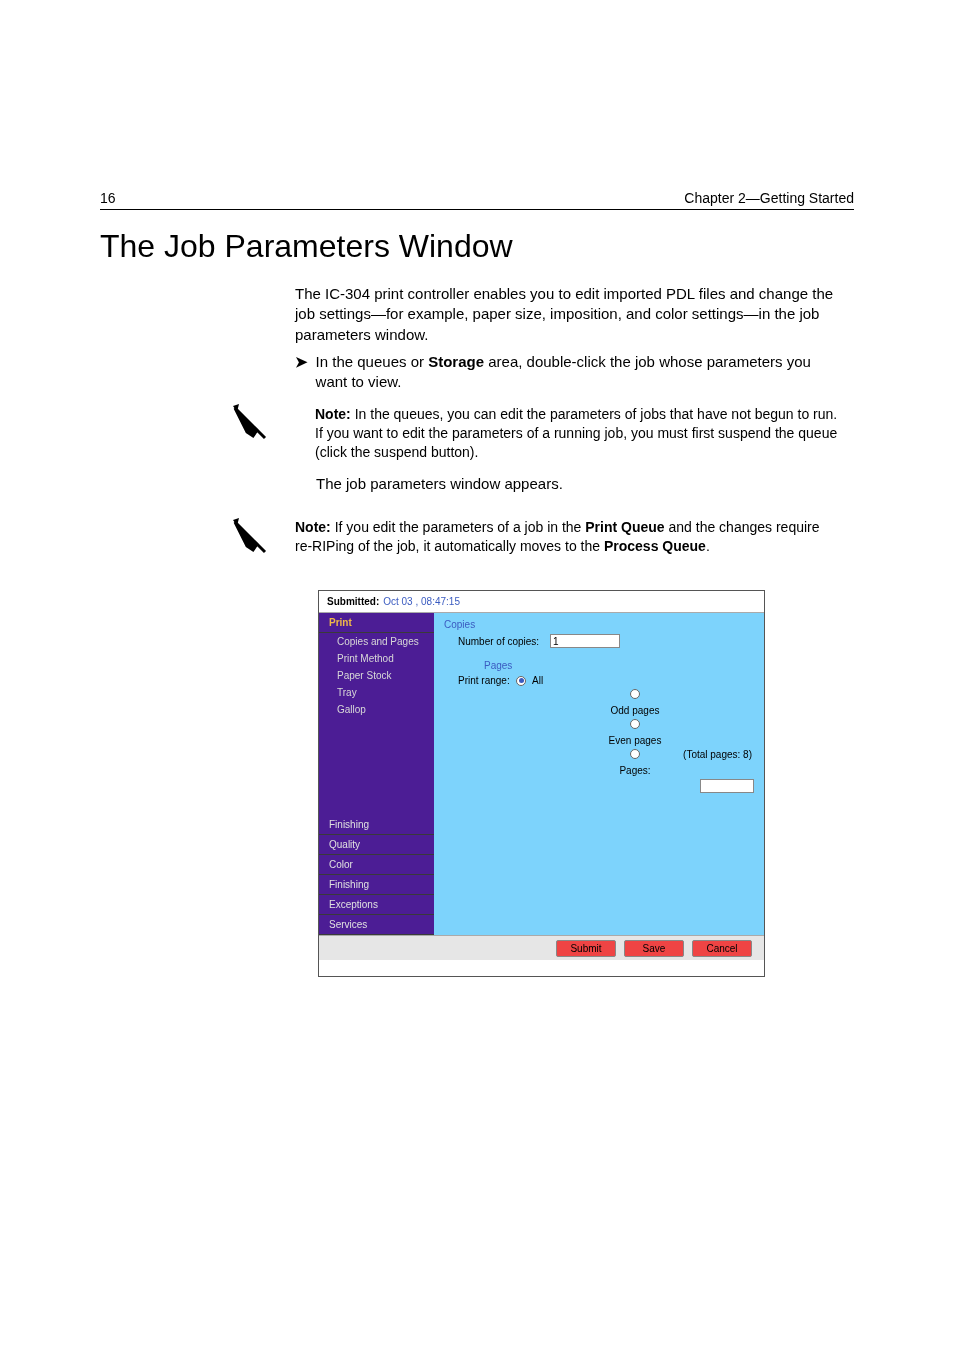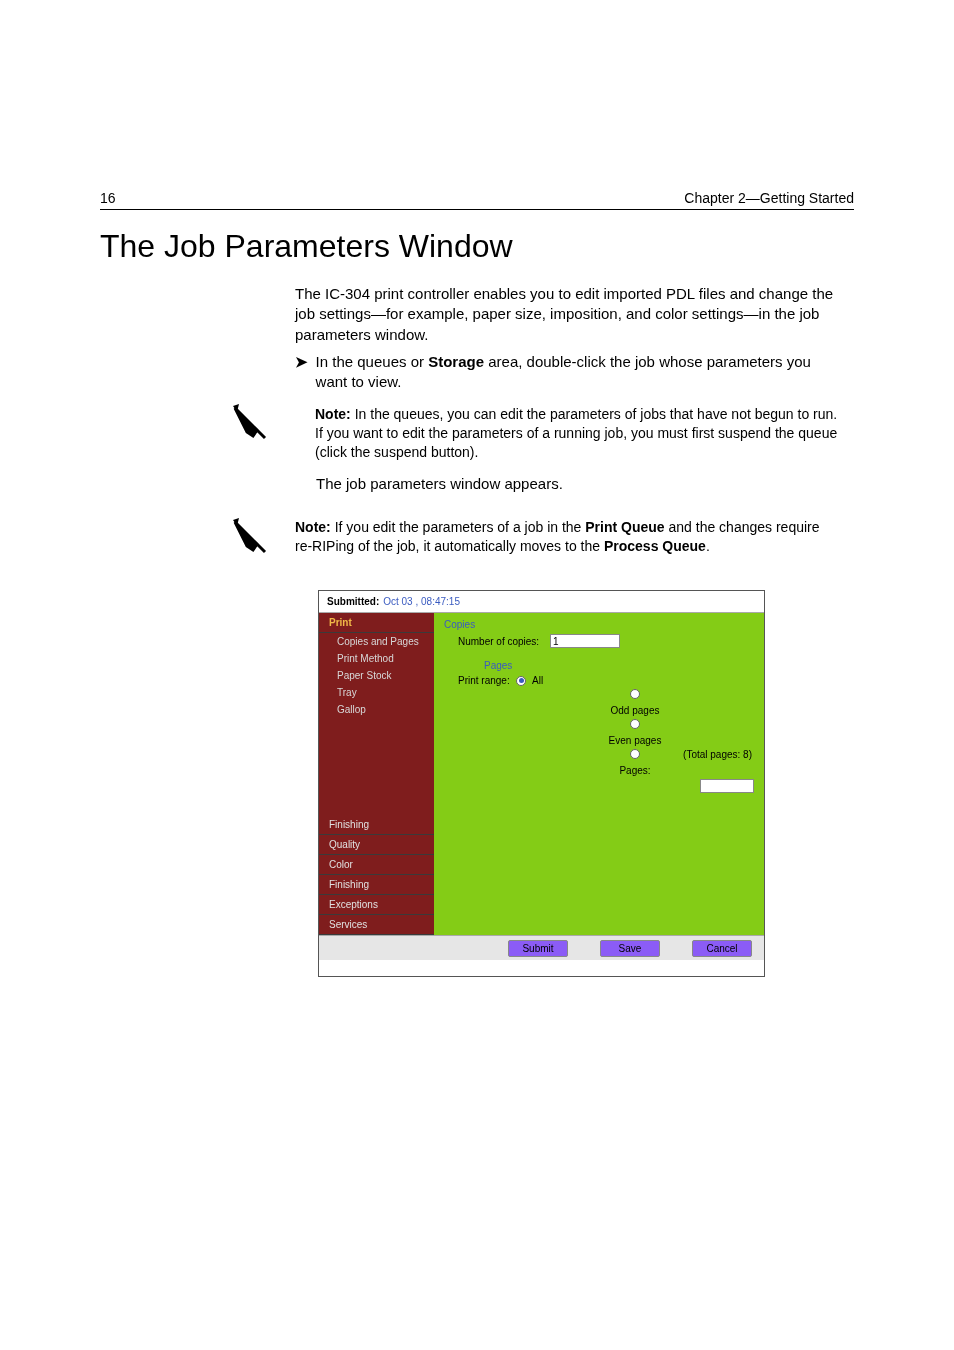--- a/index.html
+++ b/index.html
@@ -134,21 +134,21 @@
     font-size: 10px;
   }
   .mock-subheader .sub-label { font-weight: bold; margin-right: 4px; }
   .mock-subheader .sub-val { color: #3a5bc0; }
   .mock-body {
     display: flex;
     height: 322px;
   }
   .mock-sidebar {
     width: 132px;
-    background: #7f1d1d;
+    background: #4c1d95;
     color: #d8d8d8;
     font-size: 10px;
     display: flex;
     flex-direction: column;
   }
   .sb-section {
     padding: 4px 10px;
     border-bottom: 1px solid #3a3a3a;
     color: #e0e0e0;
   }
@@ -158,21 +158,21 @@
     color: #f0b948;
     font-weight: bold;
     border-bottom: 1px solid #3a3a3a;
   }
   .sb-item {
     padding: 3px 10px 3px 18px;
     color: #d8d8d8;
   }
   .mock-content {
     flex: 1;
-    background: #84cc16;
+    background: #7dd3fc;
     padding: 6px 10px;
     position: relative;
   }
   .mc-section {
     color: #3a5bc0;
     font-size: 10px;
     margin-bottom: 4px;
   }
   .mc-section.pages { margin-top: 12px; padding-left: 40px; }
   .mc-row {
@@ -242,28 +242,27 @@
     border-top: 1px solid #aaa;
     display: flex;
     align-items: center;
     justify-content: flex-end;
     gap: 8px;
     padding-right: 12px;
   }
   .mock-btn {
     width: 60px;
     height: 17px;
-    background: #8b5cf6;
+    background: #ef4444;
     border: 1px solid #888;
     font-size: 10px;
     display: flex;
     align-items: center;
     justify-content: center;
     border-radius: 2px;
-    margin-left: 24px;
   }
 </style>
 </head>
 <body>
 
 <div class="page-header">
   <span>16</span>
   <span>Chapter 2—Getting Started</span>
 </div>
 

